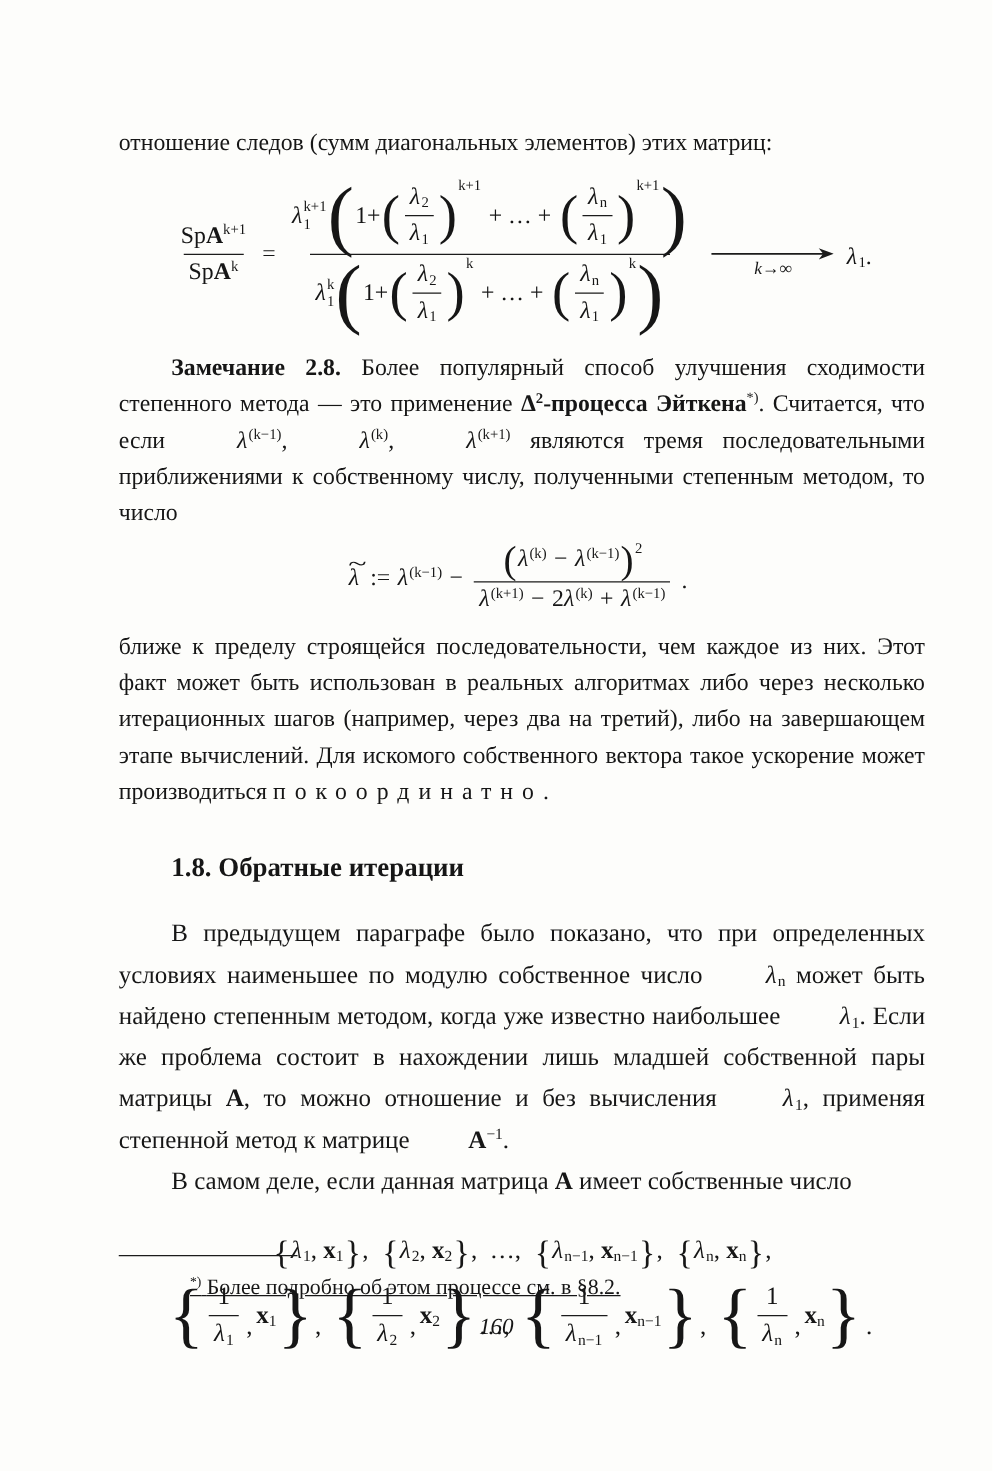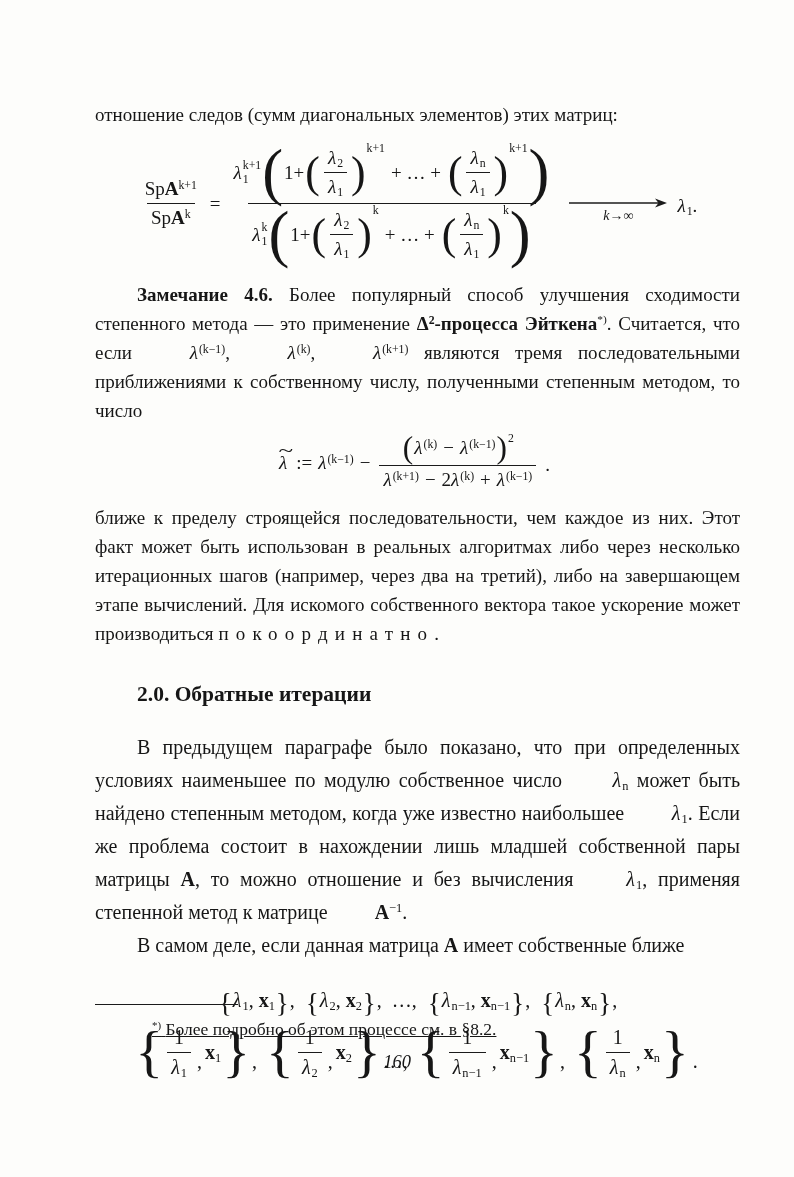--- a/index.html
+++ b/index.html
@@ -169,21 +169,21 @@
             <line x1="0" y1="6" x2="90" y2="6" stroke="#1b1b1b" stroke-width="1.4"></line>
             <path d="M98 6 L86 1.5 L89.5 6 L86 10.5 Z" fill="#1b1b1b"></path>
           </svg>
         <span class="limlab">k→∞</span>
       </span>
       <span class="tx endtok"><i class="lam">λ</i><sub>1</sub></span>
         <span class="tx endtok">.</span>
     </div>
 
     <p class="body1 indent">
-      <b>Замечание 4.6.</b>
+      <b>Замечание 2.8.</b>
       <span>Более популярный способ улучшения сходимости степенного метода — это применение</span>
       <b class="delta-seg"><span>Δ</span><sup>2</sup><span class="it">-процесса Эйткена</span></b><sup class="fm">*)</sup><span>. Считается, что если</span>
       <span class="tx"><i class="lam">λ</i><sup>(k−1)</sup></span><span>,</span>
       <span class="tx"><i class="lam">λ</i><sup>(k)</sup></span><span>,</span>
       <span class="tx"><i class="lam">λ</i><sup>(k+1)</sup></span>
       <span>являются тремя последовательными приближениями к собственному числу, полученными степенным методом, то число</span>
     </p>
 
     <div class="math-display f2">
       <span class="tildewrap"><span class="tildemark">~</span><i class="lam">λ</i></span>
@@ -208,36 +208,36 @@
         </span>
       </span>
       <span class="tx op endtok">.</span>
     </div>
 
     <p class="body1 noindent">
       <span>ближе к пределу строящейся последовательности, чем каждое из них. Этот факт может быть использован в реальных алгоритмах либо через несколько итерационных шагов (например, через два на третий), либо на завершающем этапе вычислений. Для искомого собственного вектора такое ускорение может производиться</span>
       <span class="sperc">покоординатно</span><span>.</span>
     </p>
 
-    <h2 class="heading">2.0. Обратные итерации</h2>
+    <h2 class="heading">1.8. Обратные итерации</h2>
 
     <p class="body2 indent">
       <span>В предыдущем параграфе было показано, что при определенных условиях наименьшее по модулю собственное число</span>
       <span class="tx"><i class="lam">λ</i><sub>n</sub></span>
       <span>может быть найдено степенным методом, когда уже известно наибольшее</span>
       <span class="tx"><i class="lam">λ</i><sub>1</sub></span><span>. Если же проблема состоит в нахождении лишь младшей собственной пары матрицы</span>
       <b class="mA">A</b><span>, то можно отношение и без вычисления</span>
       <span class="tx"><i class="lam">λ</i><sub>1</sub></span><span>, применяя степенной метод к матрице</span>
       <span class="tx"><b class="mA">A</b><sup>−1</sup></span><span>.</span>
     </p>
 
     <p class="body2 indent">
       <span>В самом деле, если данная матрица</span>
       <b class="mA">A</b>
-      <span>имеет собственные ближе</span>
+      <span>имеет собственные число</span>
     </p>
 
     <div class="f3">
       <span class="paren br3">{</span><span class="tx"><i class="lam">λ</i><sub>1</sub></span><span class="cm">,</span><span class="tx"><b class="mA">x</b><sub>1</sub></span><span class="paren br3">}</span><span class="cm">,</span>
       <span class="paren br3">{</span><span class="tx"><i class="lam">λ</i><sub>2</sub></span><span class="cm">,</span><span class="tx"><b class="mA">x</b><sub>2</sub></span><span class="paren br3">}</span><span class="cm">,</span>
       <span class="cm">…,</span>
       <span class="paren br3">{</span><span class="tx"><i class="lam">λ</i><sub>n−1</sub></span><span class="cm">,</span><span class="tx"><b class="mA">x</b><sub>n−1</sub></span><span class="paren br3">}</span><span class="cm">,</span>
       <span class="paren br3">{</span><span class="tx"><i class="lam">λ</i><sub>n</sub></span><span class="cm">,</span><span class="tx"><b class="mA">x</b><sub>n</sub></span><span class="paren br3">}</span><span>,</span>
     </div>
 

